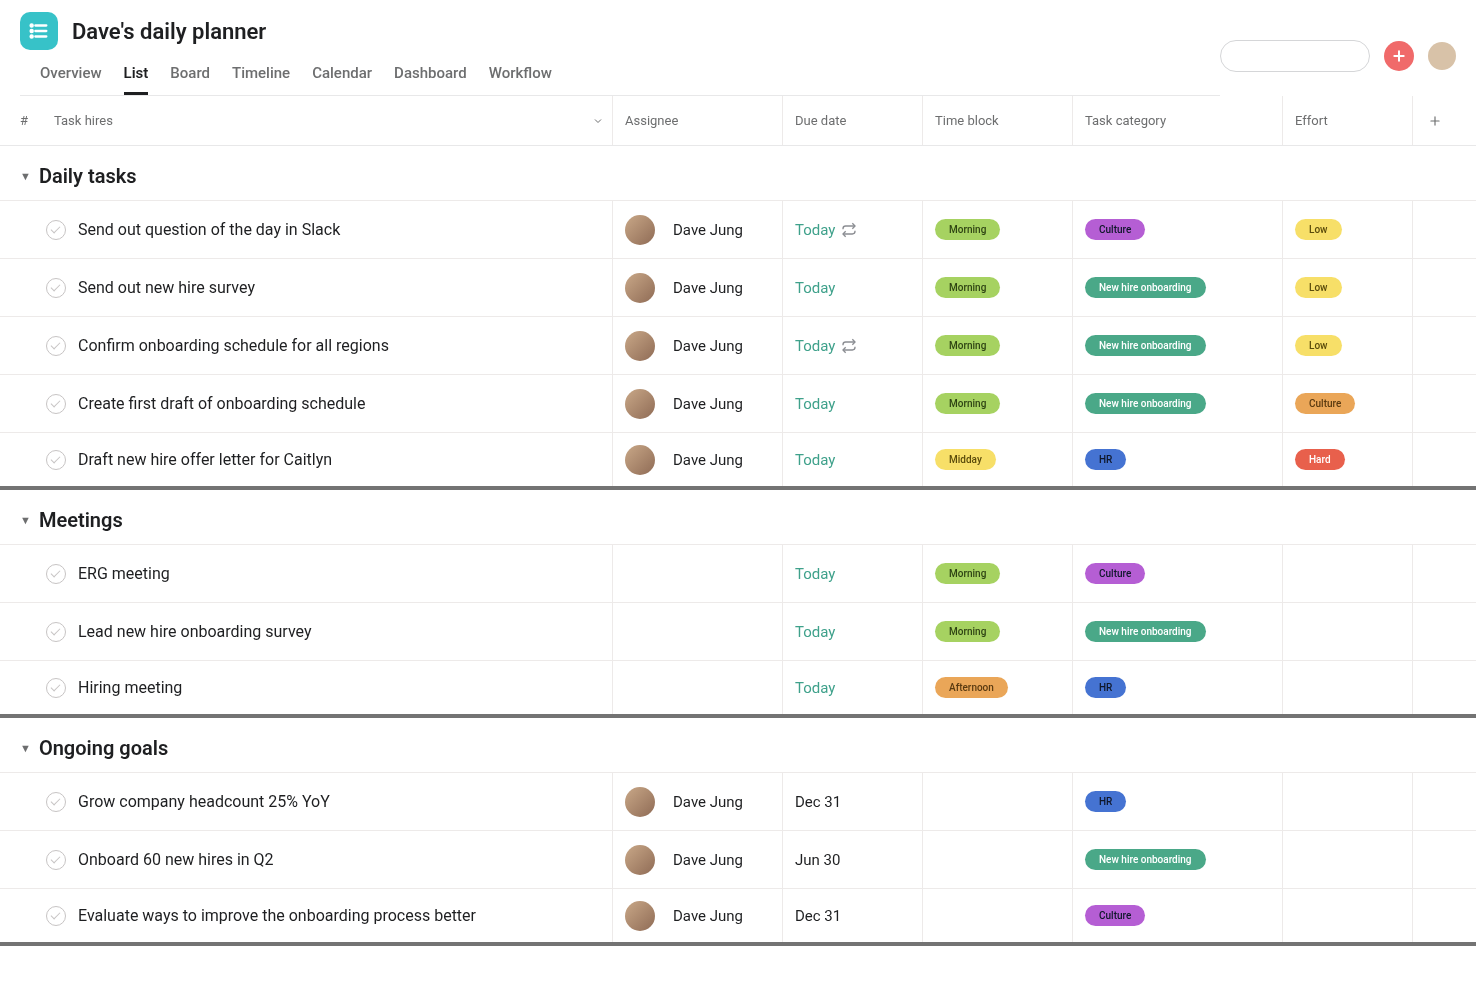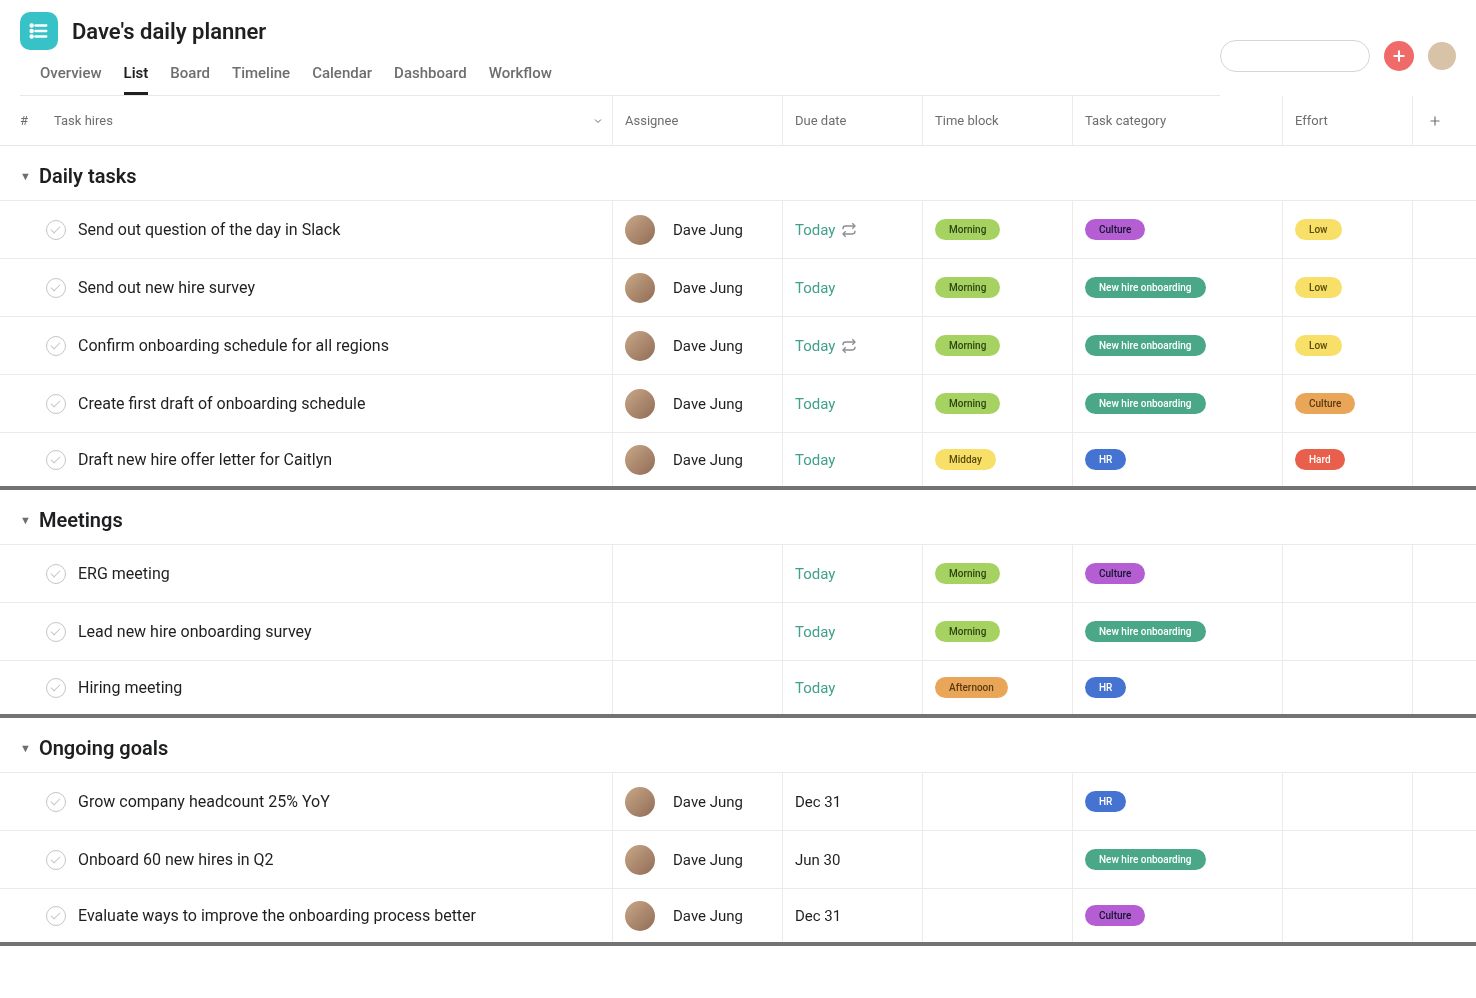--- a/index.html
+++ b/index.html
@@ -176,21 +176,21 @@
   padding: 5px 14px;
   border-radius: 14px;
   font-size: 10px;
   font-weight: 500;
 }
 .pill-morning { background:#a6d261; color:#2e4313;}
 .pill-midday { background:#f7df68; color:#5a4b0b;}
 .pill-afternoon { background:#eaa658; color:#5a3a10;}
 .pill-culture { background:#b55ed4; color:#0f172a;text-align:center;}
 .pill-onboard { background:#4aa888; color:#fff;}
-.pill-hr { background:#4573d2; color:#ffffff;}
+.pill-hr { background:#4573d2; color:#0f172a;}
 .pill-low { background:#f7df68; color:#5a4b0b;}
 .pill-medium { background:#eaa658; color:#5a3a10;}
 .pill-hard { background:#e8604c; color:#fff;}
 </style>
 </head>
 <body>
 
 <div class="header">
   <div style="flex:1">
     <div class="title-row">

